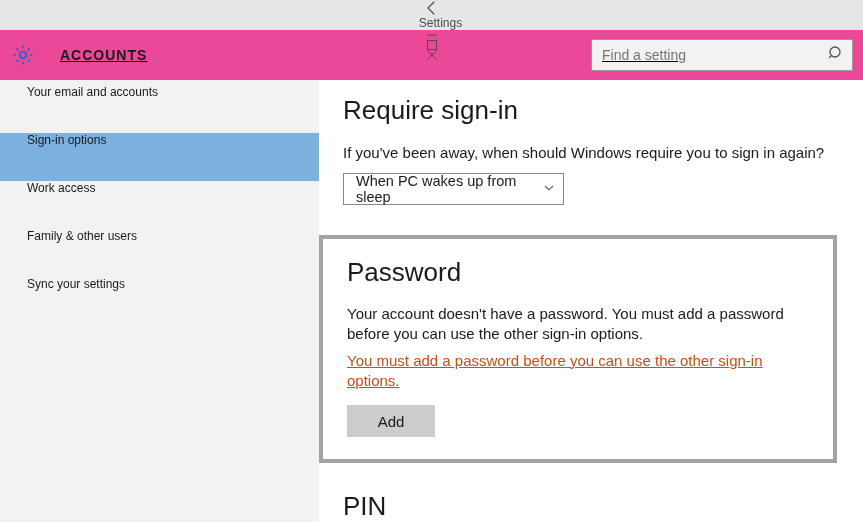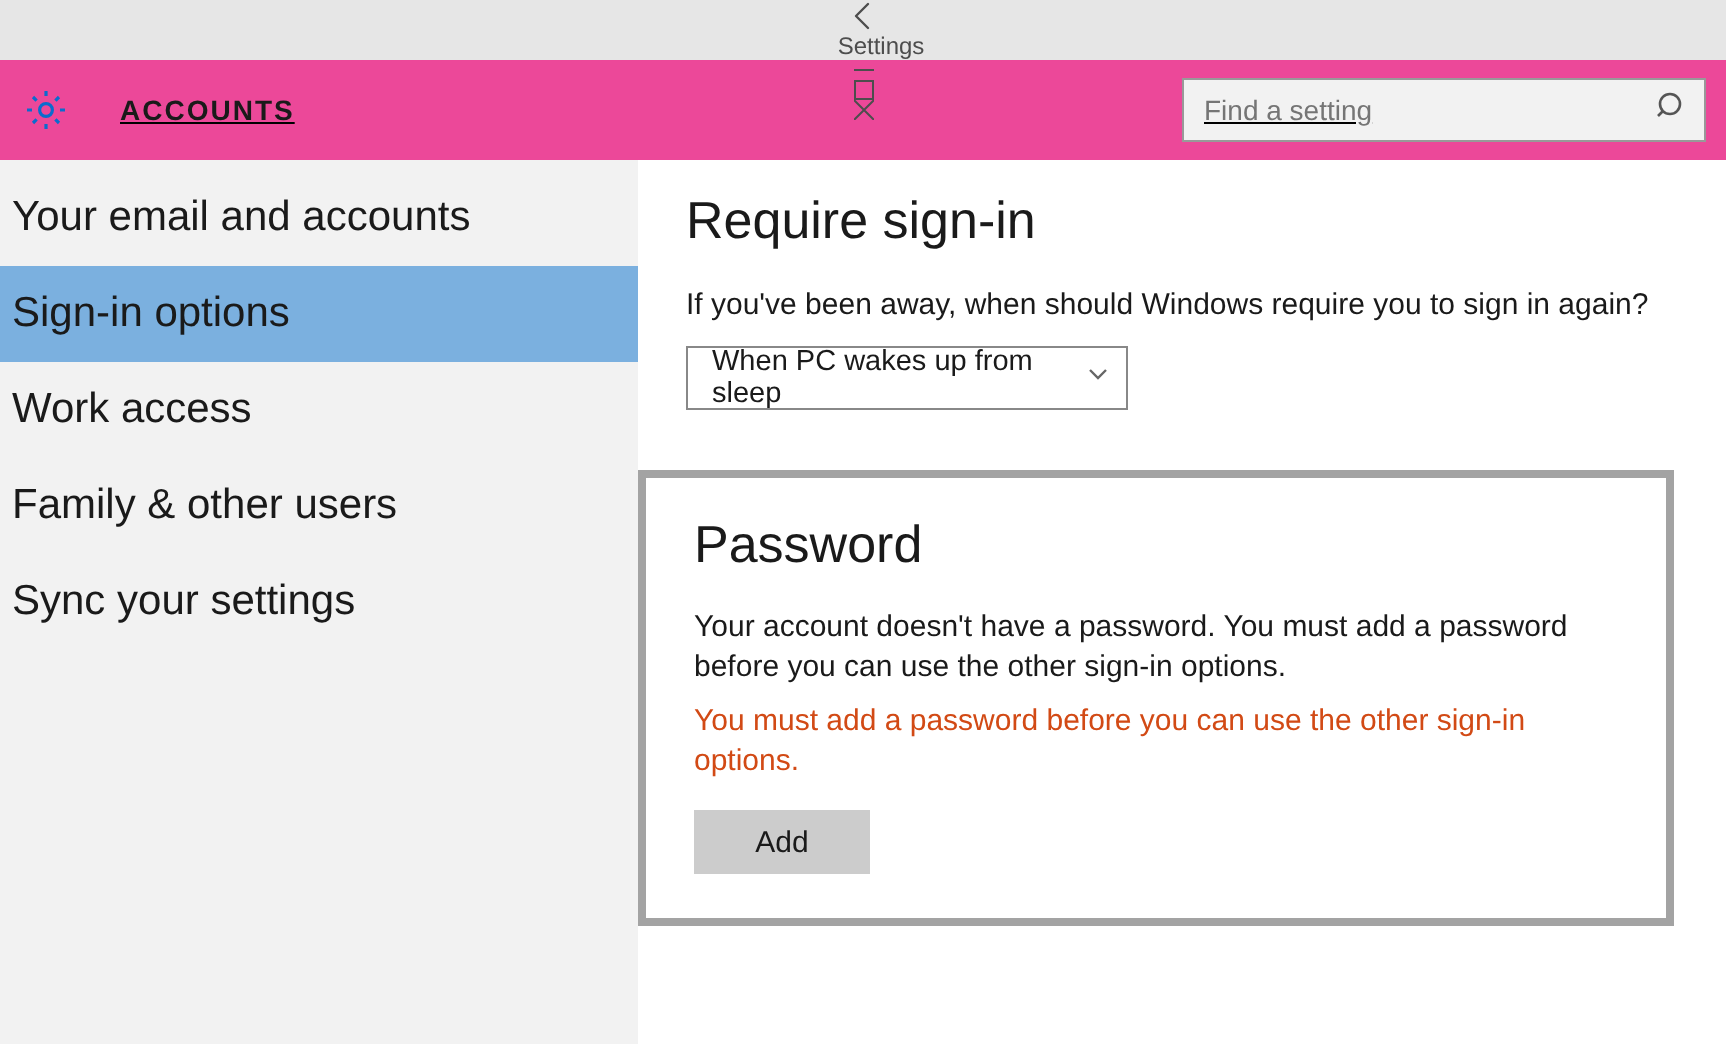--- a/index.html
+++ b/index.html
@@ -15,33 +15,33 @@
     .headerrow { height: 50px; background:#ec4899; display:flex; align-items:center; padding: 0 10px 0 8px; text-decoration: underline;}
     .gear { width:30px; height:30px; display:flex; align-items:center; justify-content:center; }
     .headerrow .page-title { font-size: 14px; font-weight: 600; letter-spacing: 1px; color:#1a1a1a; padding-left: 22px;}
     .headerrow .spacer { flex:1; }
     .searchbox { width: 262px; height: 32px; border:1px solid #999; background:#f2f2f2; display:flex; align-items:center; padding:0 8px 0 10px;}
     .searchbox input { flex:1; border:none; background:transparent; outline:none; font-size:14px; color:#555;}
     .searchbox .si { color:#555; }
 
     .body { display:flex; height: calc(522px - 80px); }
     .sidebar { width: 319px; background:#f2f2f2; padding-top: 5px;}
-    .sidebar .item { height:48px; display:flex; align-items:center; padding-left:6px; font-size:21px; color:#1a1a1a; }
+    .sidebar .item { height:48px; display:flex; align-items:flex-start; padding-left:27px; font-size:12px; color:#1a1a1a; }
     .sidebar .item.active { background:#7bb0df; }
 
     .content { flex:1; padding: 15px 0 0 24px; overflow:hidden; }
     .content h1 { font-size: 26px; font-weight: 400; color:#1a1a1a; margin-bottom: 18px;}
     .content p.desc { font-size: 15px; color:#1a1a1a; margin-bottom: 12px;}
     .dropdown { width: 221px; height: 32px; border:1px solid #888; display:flex; align-items:center; padding:0 8px 0 12px; font-size:14.5px; color:#1a1a1a; justify-content:space-between;}
     .dropdown .chev { color:#666; }
 
     .highlight-box { border: 4px solid #a3a3a3; margin-top: 30px; margin-left:-24px; padding: 18px 24px 22px 24px; width:518px; }
     .highlight-box h1 { margin-bottom: 16px; }
     .highlight-box p { font-size: 15px; color:#1a1a1a; line-height:1.35; }
-    .highlight-box p.warn { color:#d24a15; margin-top:6px;}
+    .highlight-box p.warn { color:#d24a15; margin-top:6px;text-decoration:underline;}
     .btn { margin-top: 14px; width: 88px; height: 32px; background:#ccc; border:none; font-size:15px; color:#1a1a1a; display:flex; align-items:center; justify-content:center;}
 
     .pin-h { margin-top: 28px; font-size:26px; font-weight:400;}
   </style>
 </head>
 <body>
 
 <div class="titlebar">
   <div class="back">
     <svg width="16" height="16" viewBox="0 0 16 16" fill="none">
@@ -120,14 +120,15 @@
 
     <div class="highlight-box">
       <h1>Password</h1>
       <p>Your account doesn't have a password. You must add a password before you can use the other sign-in options.</p>
       <p class="warn">You must add a password before you can use the other sign-in options.</p>
       <button class="btn">
           <span>Add</span>
         </button>
     </div>
 
+    <h1 class="pin-h">PIN</h1>
   </div>
 </div>
 
 </body></html>

